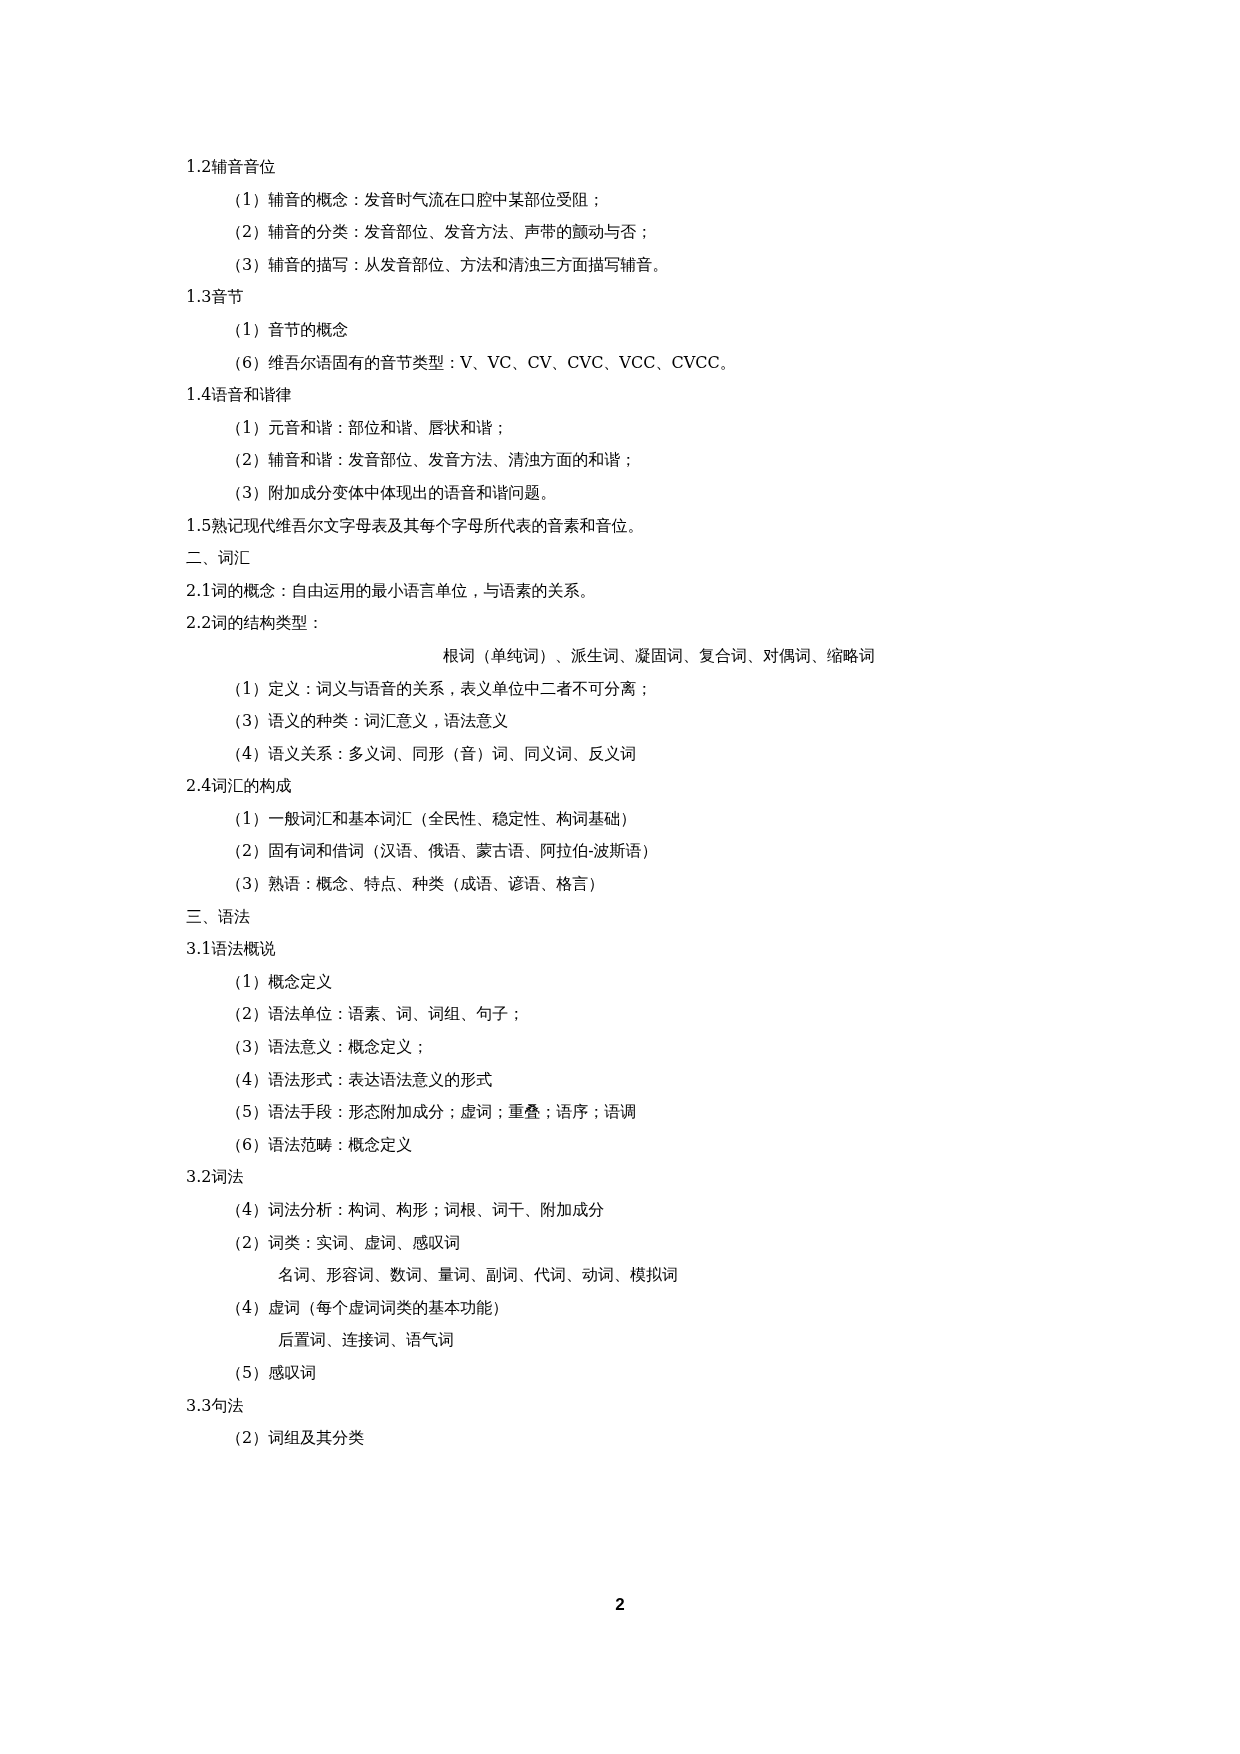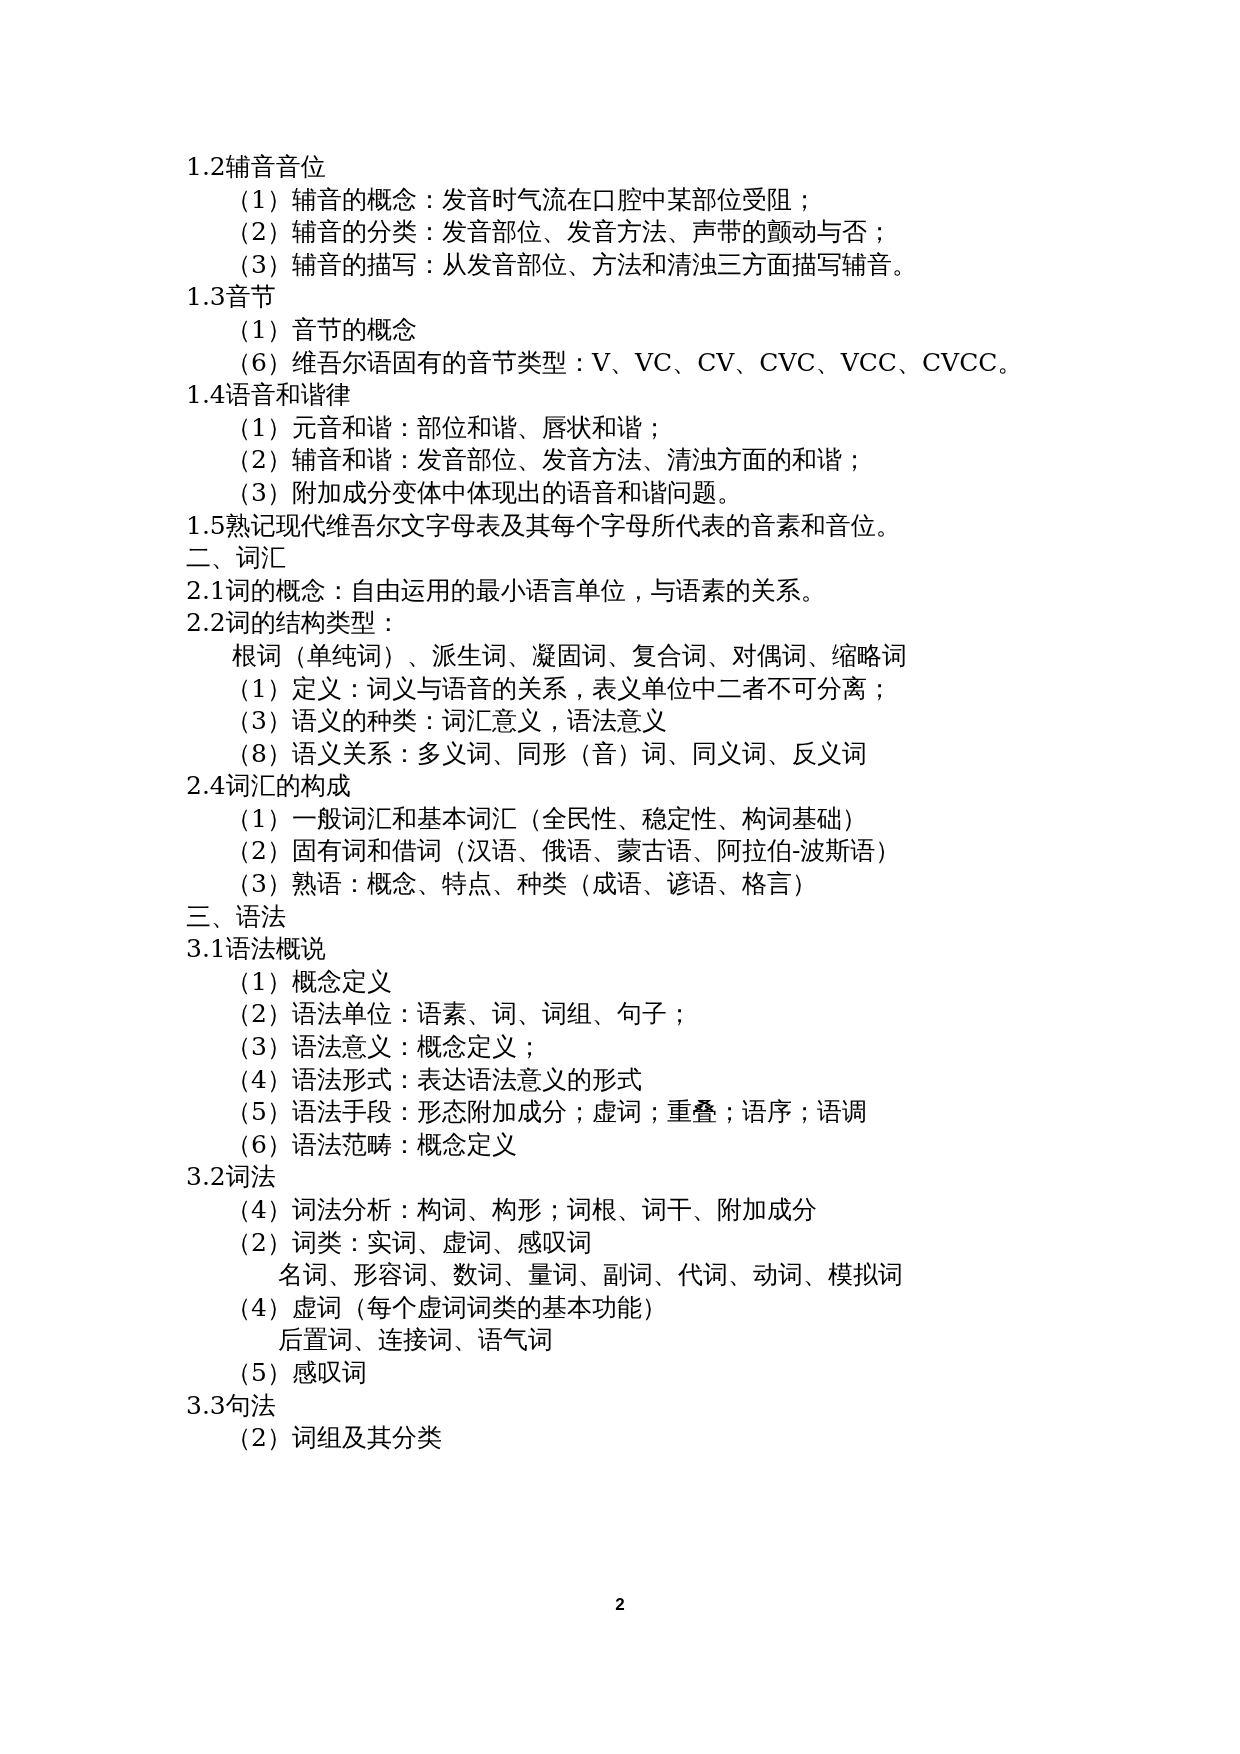--- a/index.html
+++ b/index.html
@@ -1,23 +1,23 @@
 <!DOCTYPE html>
 <html><head>
 <meta charset="utf-8">
 <style>
   html, body { margin:0; padding:0; background:#ffffff; }
   body { width:1240px; height:1754px; position:relative; overflow:hidden;
          font-family:"DejaVu Serif","Liberation Serif",serif; color:#000; }
   .page { position:absolute; left:0; top:0; width:1240px; height:1754px; }
   .content { position:absolute; left:186px; top:151px; width:900px; }
-  .line { height:32.6px; line-height:32.6px; font-size:25px; white-space:nowrap; }
+  .line { height:32.6px; line-height:32.6px; font-size:16px; white-space:nowrap; }
   .l0 { padding-left:0; }
   .l1 { padding-left:40px; }
-  .l2 { padding-left:46px; }
+  .l2 { padding-left:46px;text-align:center; }
   .l3 { padding-left:92px; }
   .pagenum { position:absolute; left:0; width:1240px; top:1595px; text-align:center;
              font-family:"Liberation Sans",sans-serif; font-weight:bold; font-size:17px; }
 </style>
 </head>
 <body>
 
 <div class="page">
   <div class="content" id="content">
       <div class="line l0">1.2辅音音位</div>
@@ -31,21 +31,21 @@
       <div class="line l1">（1）元音和谐：部位和谐、唇状和谐；</div>
       <div class="line l1">（2）辅音和谐：发音部位、发音方法、清浊方面的和谐；</div>
       <div class="line l1">（3）附加成分变体中体现出的语音和谐问题。</div>
       <div class="line l0">1.5熟记现代维吾尔文字母表及其每个字母所代表的音素和音位。</div>
       <div class="line l0">二、词汇</div>
       <div class="line l0">2.1词的概念：自由运用的最小语言单位，与语素的关系。</div>
       <div class="line l0">2.2词的结构类型：</div>
       <div class="line l2">根词（单纯词）、派生词、凝固词、复合词、对偶词、缩略词</div>
       <div class="line l1">（1）定义：词义与语音的关系，表义单位中二者不可分离；</div>
       <div class="line l1">（3）语义的种类：词汇意义，语法意义</div>
-      <div class="line l1">（8）语义关系：多义词、同形（音）词、同义词、反义词</div>
+      <div class="line l1">（4）语义关系：多义词、同形（音）词、同义词、反义词</div>
       <div class="line l0">2.4词汇的构成</div>
       <div class="line l1">（1）一般词汇和基本词汇（全民性、稳定性、构词基础）</div>
       <div class="line l1">（2）固有词和借词（汉语、俄语、蒙古语、阿拉伯-波斯语）</div>
       <div class="line l1">（3）熟语：概念、特点、种类（成语、谚语、格言）</div>
       <div class="line l0">三、语法</div>
       <div class="line l0">3.1语法概说</div>
       <div class="line l1">（1）概念定义</div>
       <div class="line l1">（2）语法单位：语素、词、词组、句子；</div>
       <div class="line l1">（3）语法意义：概念定义；</div>
       <div class="line l1">（4）语法形式：表达语法意义的形式</div>

